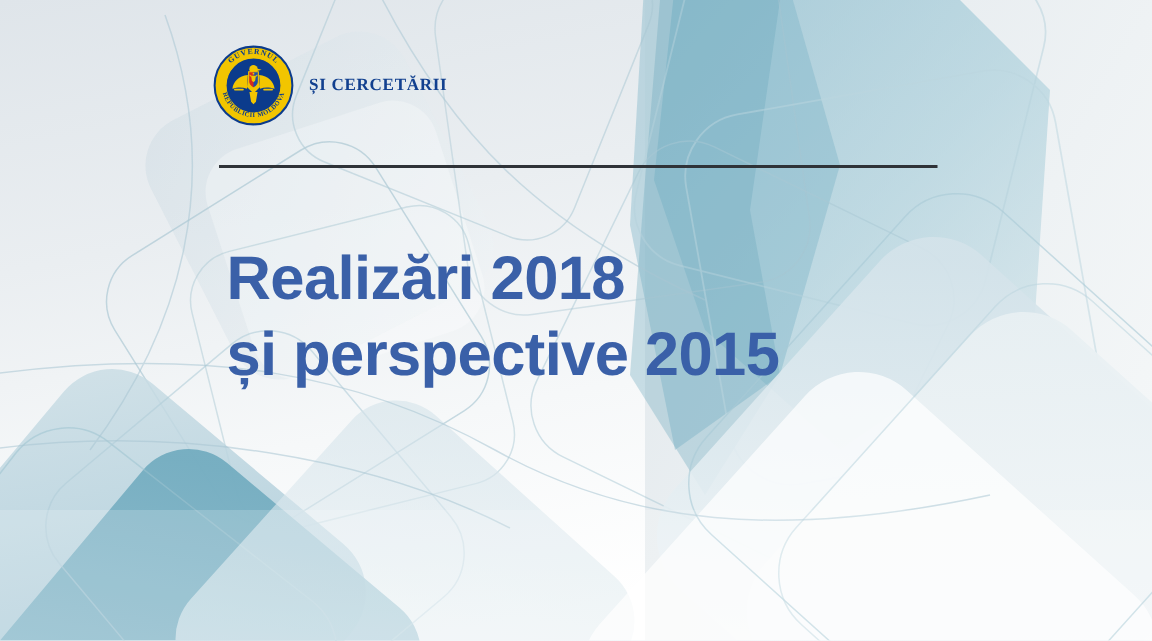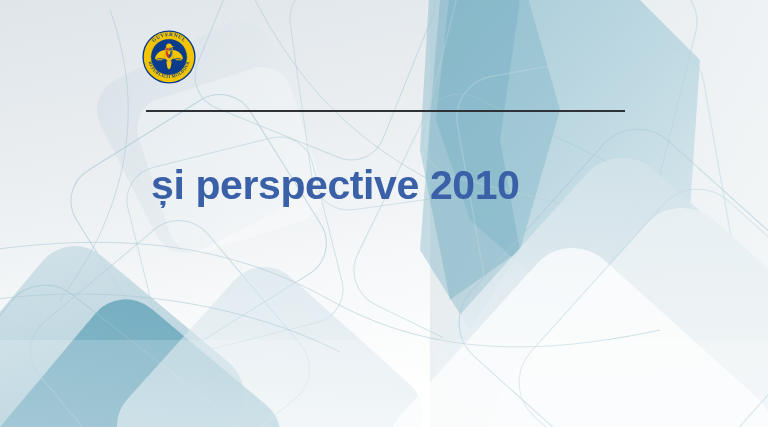--- a/index.html
+++ b/index.html
@@ -224,22 +224,24 @@
         <g fill="#f2c500">
           <path d="M 47 38 L 53 38 L 52 44 L 50 46 L 48 44 Z"></path>
           <path d="M 45.6 36.4 L 48 38.6 L 47 39.4 L 44.8 37.4 Z"></path>
           <path d="M 54.4 36.4 L 52 38.6 L 53 39.4 L 55.2 37.4 Z"></path>
           <circle cx="50" cy="35.4" r="1.1"></circle>
         </g>
       </g>
     </svg>
 
     <div class="ministry-name">
+      <span>ȘI CERCETĂRII</span>
     </div>
   </div>
 
   <div class="divider-rule"></div>
 
   <div class="title-block">
-    <span class="line">și perspective 2010</span>
+    <span class="line">Realizări 2018</span>
+    <span class="line">și perspective 2015</span>
   </div>
 
 </div>
 
 </body></html>

